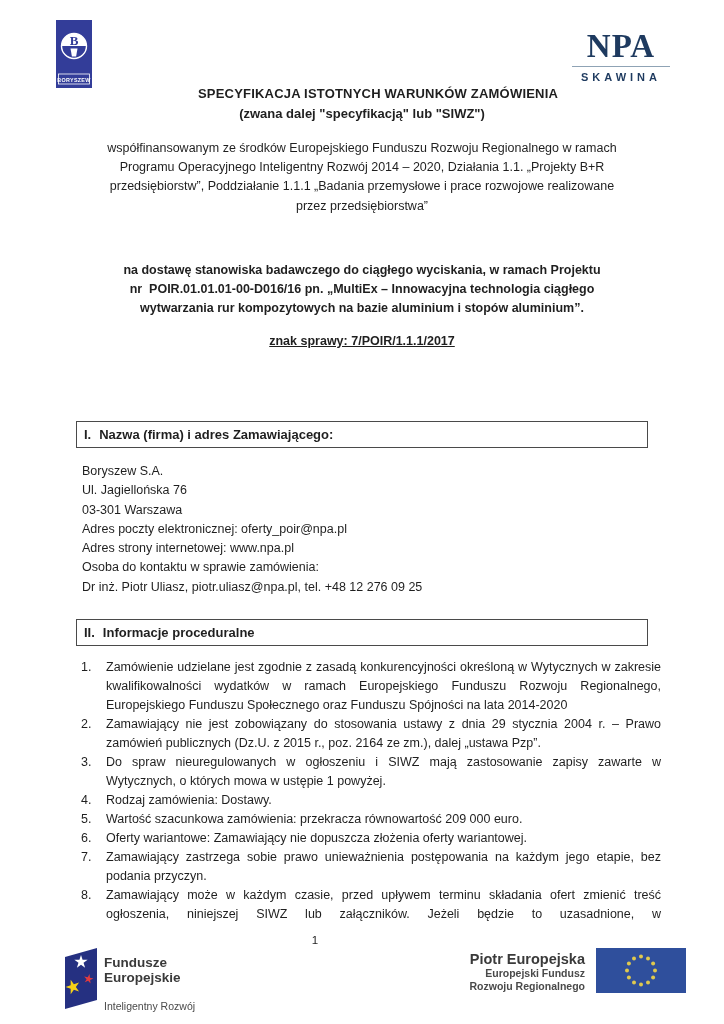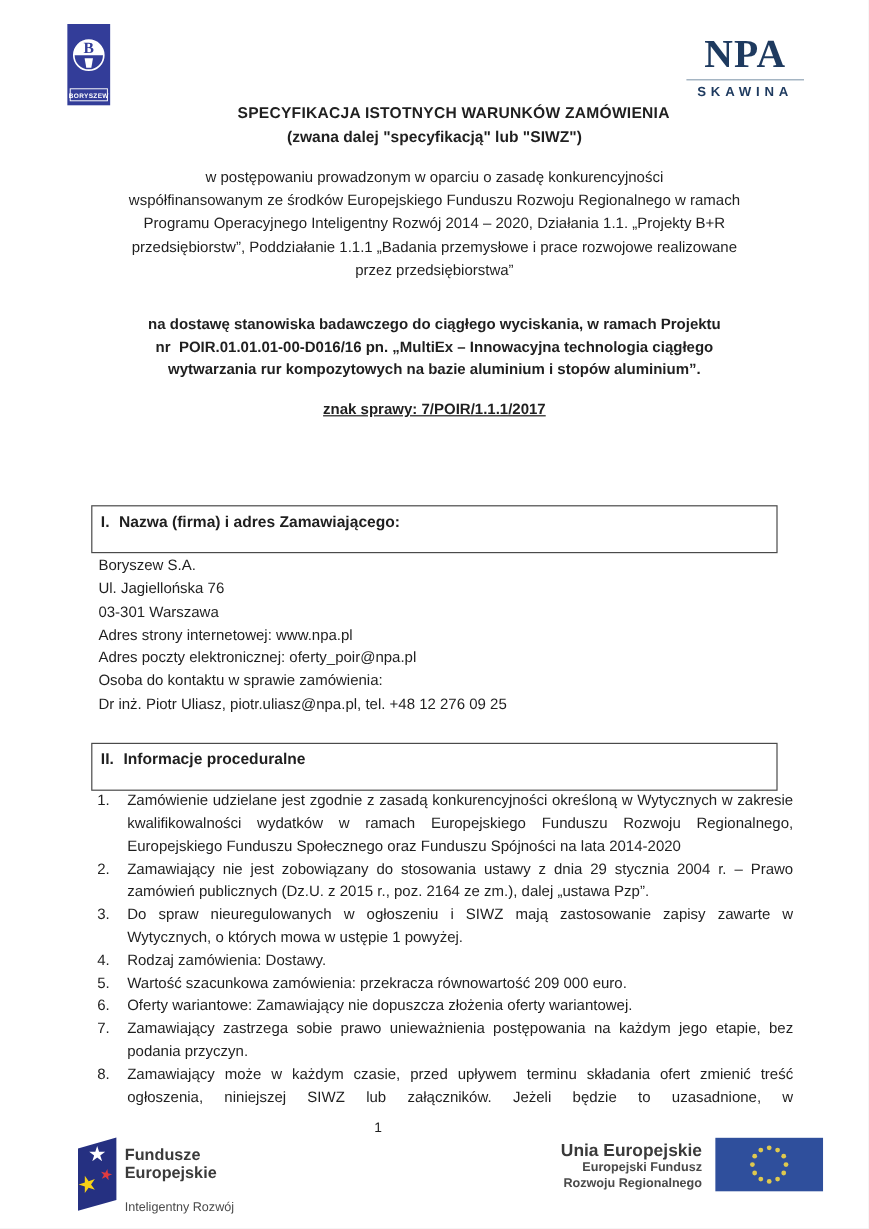--- a/index.html
+++ b/index.html
@@ -25,21 +25,21 @@
   .title-line2{font-size:13px;font-weight:bold;margin-top:5px;}
   .cblock{position:absolute;left:62px;width:600px;text-align:center;}
   .cblock .pline{white-space:pre;line-height:19.2px;font-size:12.5px;}
   #intro{top:139px;}
   #subject{top:261px;font-weight:bold;}
   #case-number{position:absolute;left:0;top:334px;width:724px;text-align:center;
     font-size:12.5px;font-weight:bold;text-decoration:underline;}
   
   .sec-box{
     position:absolute;left:76px;width:572px;border:1px solid #4a4a4a;
-    padding:5px 4px 18px 7px;font-weight:bold;font-size:13px;box-sizing:border-box;
+    padding:5px 4px 5px 7px;font-weight:bold;font-size:13px;box-sizing:border-box;
   }
   #sec1{top:421px;}
   #sec2{top:619px;}
   .sec-num{display:inline-block;margin-right:8px;}
   
   .address{position:absolute;left:82px;top:462px;width:560px;}
   .address div{font-size:12.5px;line-height:19.3px;}
   
   ol.proc{
     position:absolute;left:78px;top:657px;width:582px;margin:1px;padding:0;
@@ -86,21 +86,20 @@
     <div class="npa-rule"></div>
     <div class="npa-city">SKAWINA</div>
   </div>
 
   <div class="title-block">
     <div class="title-line1">SPECYFIKACJA ISTOTNYCH WARUNKÓW ZAMÓWIENIA</div>
     <div class="title-line2">(zwana dalej "specyfikacją" lub "SIWZ")</div>
   </div>
 
   <div class="cblock" id="intro">
-      <div class="pline">w postępowaniu prowadzonym w oparciu o zasadę konkurencyjności</div>
       <div class="pline">współfinansowanym ze środków Europejskiego Funduszu Rozwoju Regionalnego w ramach</div>
       <div class="pline">Programu Operacyjnego Inteligentny Rozwój 2014 – 2020, Działania 1.1. „Projekty B+R</div>
       <div class="pline">przedsiębiorstw”, Poddziałanie 1.1.1 „Badania przemysłowe i prace rozwojowe realizowane</div>
       <div class="pline">przez przedsiębiorstwa”</div>
     </div>
 
   <div class="cblock" id="subject">
       <div class="pline">na dostawę stanowiska badawczego do ciągłego wyciskania, w ramach Projektu</div>
       <div class="pline">nr  POIR.01.01.01-00-D016/16 pn. „MultiEx – Innowacyjna technologia ciągłego</div>
       <div class="pline">wytwarzania rur kompozytowych na bazie aluminium i stopów aluminium”.</div>
@@ -109,22 +108,22 @@
   <div id="case-number">znak sprawy: 7/POIR/1.1.1/2017</div>
 
   <div class="sec-box" id="sec1">
     <span class="sec-num">I.</span><span>Nazwa (firma) i adres Zamawiającego:</span>
   </div>
 
   <div class="address">
       <div>Boryszew S.A.</div>
       <div>Ul. Jagiellońska 76</div>
       <div>03-301 Warszawa</div>
+      <div>Adres poczty elektronicznej: oferty_poir@npa.pl</div>
       <div>Adres strony internetowej: www.npa.pl</div>
-      <div>Adres poczty elektronicznej: oferty_poir@npa.pl</div>
       <div>Osoba do kontaktu w sprawie zamówienia:</div>
       <div>Dr inż. Piotr Uliasz, piotr.uliasz@npa.pl, tel. +48 12 276 09 25</div>
     </div>
 
   <div class="sec-box" id="sec2">
     <span class="sec-num">II.</span><span>Informacje proceduralne</span>
   </div>
 
   <ol class="proc">
       <li>Zamówienie udzielane jest zgodnie z zasadą konkurencyjności określoną w Wytycznych w zakresie kwalifikowalności wydatków w ramach Europejskiego Funduszu Rozwoju Regionalnego, Europejskiego Funduszu Społecznego oraz Funduszu Spójności na lata 2014-2020</li>
@@ -147,21 +146,21 @@
       <path d="M0,-1 L0.2245,-0.309 L0.951,-0.309 L0.363,0.118 L0.588,0.809 L0,0.382 L-0.588,0.809 L-0.363,0.118 L-0.951,-0.309 L-0.2245,-0.309 Z" transform="translate(24.5,32) scale(5) rotate(12)" fill="#e23b3f"></path>
     </svg>
     <div class="fe-text">
       <div class="fe-l1">Fundusze</div>
       <div class="fe-l2">Europejskie</div>
       <div class="fe-l3">Inteligentny Rozwój</div>
     </div>
   </div>
 
   <div class="eu-logo">
-    <div class="eu-l1">Unia Europejskie</div>
+    <div class="eu-l1">Piotr Europejska</div>
     <div class="eu-l2">Europejski Fundusz</div>
     <div class="eu-l3">Rozwoju Regionalnego</div>
   </div>
   <svg class="eu-flag" width="90" height="45" viewBox="0 0 90 45">
     <rect width="90" height="45" fill="#2f4f9c"></rect>
     <g fill="#dfc94e">
       <circle cx="45" cy="8.5" r="2"></circle>
       <circle cx="52" cy="10.4" r="2"></circle>
       <circle cx="57.1" cy="15.5" r="2"></circle>
       <circle cx="59" cy="22.5" r="2"></circle>

